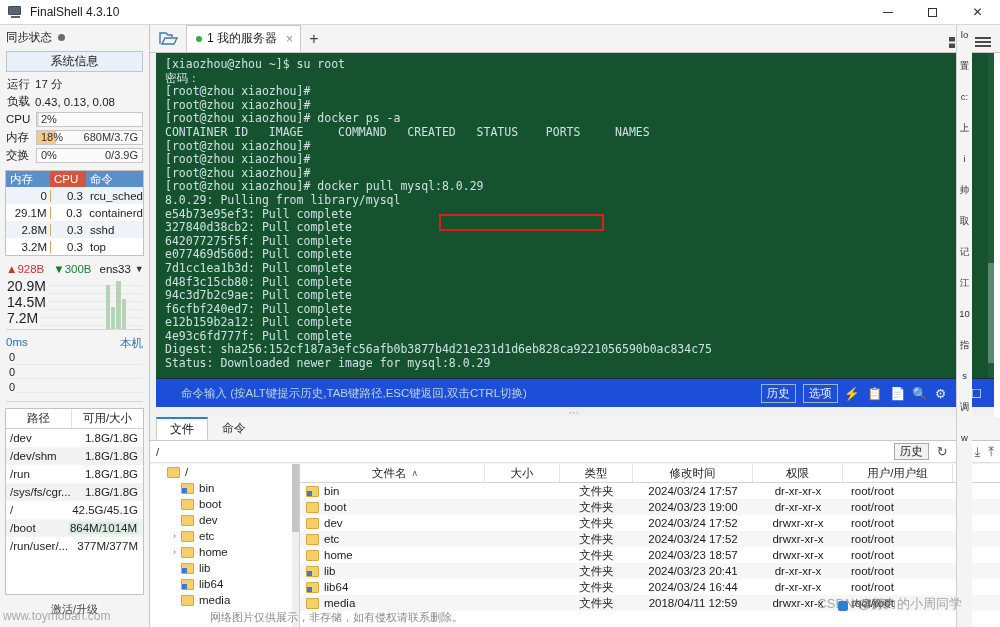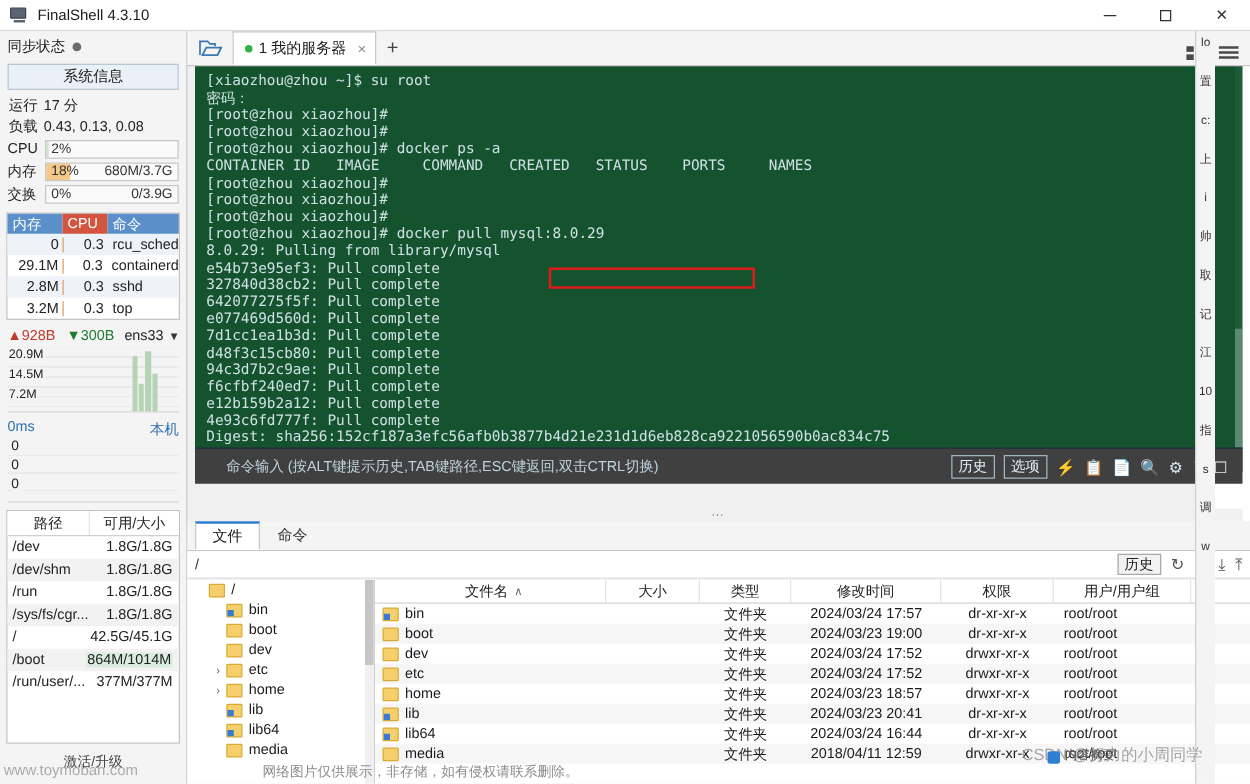--- a/index.html
+++ b/index.html
@@ -74,21 +74,21 @@
 
   
   .net-row { height:18px; display:flex; align-items:center; padding:0 6px; margin-top:4px; font-size:11.5px; }
   .net-up { color:#c0392b; } .net-down { color:#1f7a33; }
   .net-if { margin-left:8px; color:#222; }
   .caret { margin-left:4px; font-size:9px; color:#333; }
   .graph {
     margin: 0 6px; height: 52px; border-bottom:1px solid #d6d6d6; position:relative;
     background: repeating-linear-gradient(to bottom, transparent 0 7px, #e9e9e9 7px 8px);
   }
-  .graph .lbl { position:absolute; left:1px; font-size:10px; color:#222; background:#f4f4f4; padding-right:2px;}
+  .graph .lbl { position:absolute; left:1px; font-size:14px; color:#222; background:#f4f4f4; padding-right:2px;}
   .spike { position:absolute; bottom:0; background:#b7d3b5; }
   .ping-block { margin: 6px 6px 0 6px; border-bottom:1px solid #d6d6d6; padding-bottom:2px;}
   .ping-head { display:flex; font-size:11.5px; }
   .ping-ms { color:#2f6fb0; } .ping-host { margin-left:auto; color:#2f6fb0; }
   .ping-graph { height:48px; position:relative;
     background: repeating-linear-gradient(to bottom, transparent 0 13px, #e9e9e9 13px 14px); }
   .ping-graph .lbl { position:absolute; left:3px; font-size:11px; color:#222; background:#f4f4f4; padding-right:2px;}
 
   
   .disk { position:absolute; left:5px; right:5px; top:383px; bottom:32px; border:1px solid #c3c3c3; background:#fff; }
@@ -120,22 +120,22 @@
      background:#14532d; overflow:hidden; }
   .term-inner { padding:5px 0 0 9px; }
   .tline { font-family:"DejaVu Sans Mono","Liberation Mono",monospace; font-size:11.5px;
      line-height:13.6px; color:#cfe0e6; white-space:pre; position:relative; }
   .hl-box1 { position:absolute; left:283px; top:161px; width:165px; height:17px;
      border:2px solid #e01b1b; }
   .term-scroll { position:absolute; right:0; top:0; width:6px; height:325px; background:rgba(255,255,255,0.05); }
   .term-scroll i { position:absolute; right:0; top:210px; width:6px; height:100px; background:rgba(200,220,230,0.35); display:block; }
 
   
-  .cmdbar { position:absolute; left:156px; top:358px; width:838px; height:29px;
-     background:#404040; border-top:1px solid #143040; display:flex; align-items:center; }
+  .cmdbar { position:absolute; left:156px; top:378px; width:838px; height:29px;
+     background:#1d4ed8; border-top:1px solid #143040; display:flex; align-items:center; }
   .cmd-ph { margin-left:25px; font-size:11.5px; color:#bdd3dd; }
   .cmd-right { margin-left:auto; display:flex; align-items:center; gap:7px; padding-right:12px; }
   .cmd-btn { border:1px solid #9fb6c2; color:#e8f2f6; font-size:11.5px; padding:1px 5px; background:transparent; }
   .cmd-ico { color:#dbe9f0; font-size:12.5px; }
   .cmd-ico.bolt { color:#3ddc4a; font-weight:bold; }
 
   .splitter { position:absolute; left:156px; top:407px; width:838px; height:10px; background:#f0f0f0;
      display:flex; align-items:center; justify-content:center; color:#9a9a9a; font-size:10px; letter-spacing:2px;}
 
   

